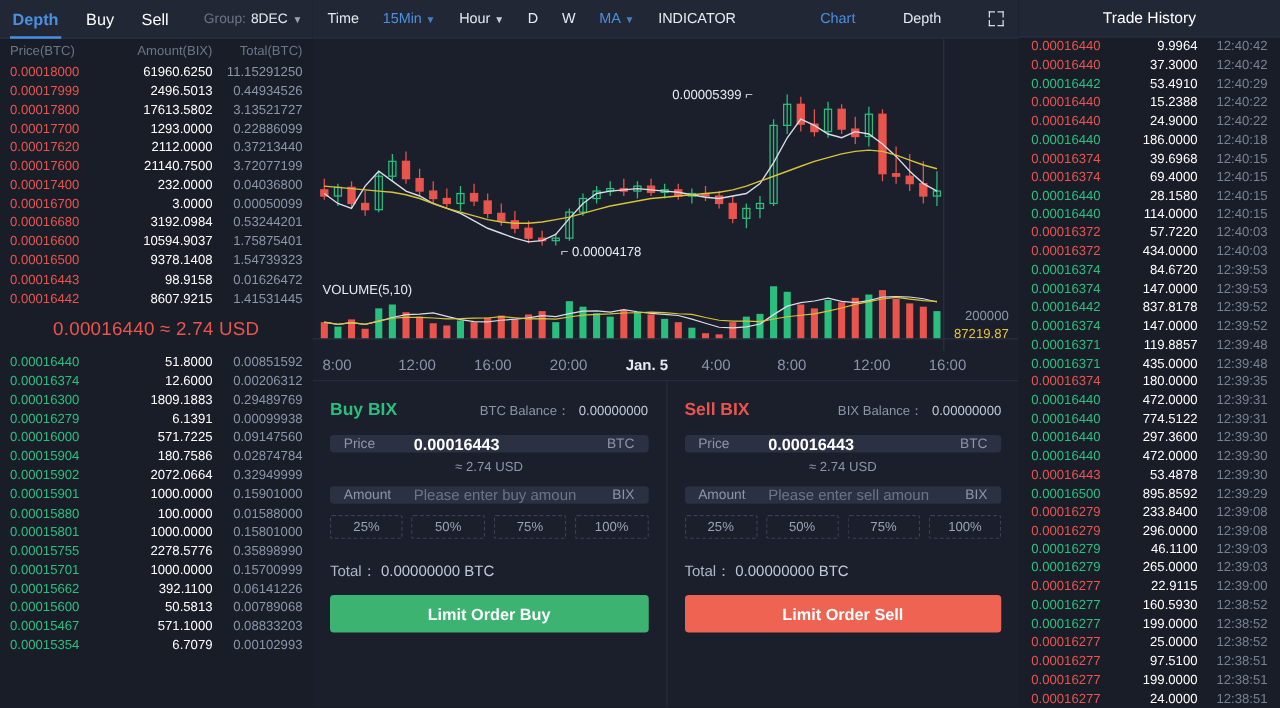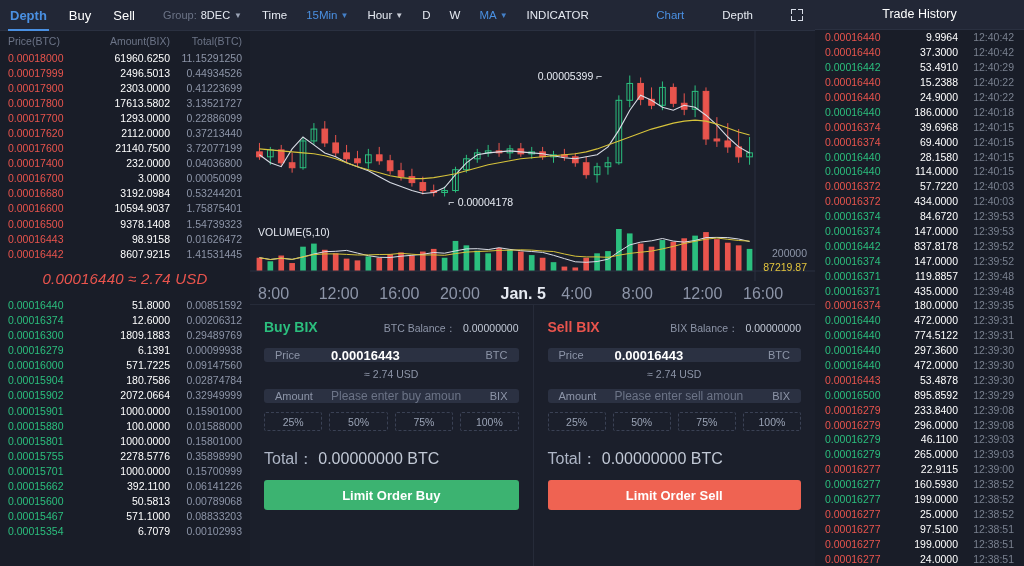--- a/index.html
+++ b/index.html
@@ -36,21 +36,21 @@
 
   .rows { display:flex; flex-direction:column; }
   .row { display:flex; padding:0 8px; height:15.1px; align-items:center; font-size:10.5px; }
   .row .c1 { width:78px; }
   .row .c2 { width:84px; text-align:right; color:#ffffff; }
   .row .c3 { flex:1; text-align:right; color:#8d95a8; }
   .ask .c1 { color:#e9544d; }
   .bid .c1 { color:#2bbf7e; }
 
   .lastprice {
-    text-align:center; color:#e9544d; font-size:15px; padding:9px 0 10px 0; letter-spacing:.2px;font-style:italic;
+    text-align:center; color:#e9544d; font-size:15px; padding:9px 0 10px 0; letter-spacing:.2px;
   }
 
   
   .center { width:565px; height:566px; background:#1b1f2b; display:flex; flex-direction:column; }
   .ctoolbar {
     height:31px; background:#222736; border-bottom:1px solid #2a3040;
     display:flex; align-items:center; padding:0 12px; gap:0px; font-size:11.5px;
   }
   .titem { color:#e6eaf2; margin-right:19px; display:flex; align-items:center; gap:3px; cursor:pointer; }
   .titem.blue { color:#4a90e2; }
@@ -64,21 +64,21 @@
   .fs i.br { bottom:0; right:0; border-left:none; border-top:none; }
 
   .chartwrap { height:273px; background:#1b1f2b; position:relative; }
   .pricechart { position:absolute; left:0; top:0; width:565px; height:190px; }
   .volchart { position:absolute; left:0; top:190px; width:565px; height:60px; }
   .vollabel { position:absolute; left:8px; top:5px; font-size:10.5px; color:#e6eaf2; }
   .chartlabel { position:absolute; font-size:10.5px; color:#e6eaf2; white-space:nowrap; }
   .volscale { position:absolute; right:8px; font-size:10.5px; color:#8d95a8; }
   .volval { position:absolute; right:8px; font-size:10.5px; color:#e3c53d; }
   .timeaxis { position:absolute; left:0; top:250px; width:565px; height:22px; }
-  .tick { position:absolute; font-size:16px; color:#8d95a8; top:4px; }
+  .tick { position:absolute; font-size:12px; color:#8d95a8; top:4px; }
   .tick.bold { color:#e6eaf2; font-weight:bold; }
 
   
   .forms { flex:1; display:flex; border-top:1px solid #262b39; }
   .form { width:282.5px; padding:14px 14px 0 14px; }
   .form.right { border-left:1px solid #262b39; }
   .fhead { display:flex; align-items:baseline; margin-bottom:12px; }
   .ftitle { font-size:14px; font-weight:bold; }
   .ftitle.buy { color:#2bbf7e; }
   .ftitle.sell { color:#e9544d;text-align:center; }
@@ -94,21 +94,21 @@
   .field .ph { flex:1; color:#6c7487; font-size:12px; overflow:hidden; white-space:nowrap; }
   .field .unit { color:#8d95a8; }
   .usd { text-align:center; font-size:10.5px; color:#8d95a8; padding:6px 0 9px 0; }
 
   .pcts { display:flex; gap:7px; margin-top:9px; }
   .pct {
     flex:1; height:19px; border:1px dashed #3a4154; border-radius:2px;
     display:flex; align-items:center; justify-content:center;
     font-size:10.5px; color:#9aa3b5; cursor:pointer;
   }
-  .total { font-size:16px; color:#c2c9d6; margin-top:18px; }
+  .total { font-size:12px; color:#c2c9d6; margin-top:18px; }
   .total .lb { color:#aeb6c6; }
   .submit {
     height:30px; border-radius:3px; margin-top:10px;
     display:flex; align-items:center; justify-content:center;
     color:#ffffff; font-size:13px; font-weight:bold; cursor:pointer;
   }
   .submit.buy { background:#3cb371; }
   .submit.sell { background:#ef6352; }
 
   
@@ -151,25 +151,20 @@
     <div class="rows" id="asks">
         <div class="row ask">
           <div class="c1">0.00018000</div>
           <div class="c2">61960.6250</div>
           <div class="c3">11.15291250</div>
         </div>
         <div class="row ask">
           <div class="c1">0.00017999</div>
           <div class="c2">2496.5013</div>
           <div class="c3">0.44934526</div>
-        </div>
-        <div class="row ask">
-          <div class="c1">0.00017900</div>
-          <div class="c2">2303.0000</div>
-          <div class="c3">0.41223699</div>
         </div>
         <div class="row ask">
           <div class="c1">0.00017800</div>
           <div class="c2">17613.5802</div>
           <div class="c3">3.13521727</div>
         </div>
         <div class="row ask">
           <div class="c1">0.00017700</div>
           <div class="c2">1293.0000</div>
           <div class="c3">0.22886099</div>

